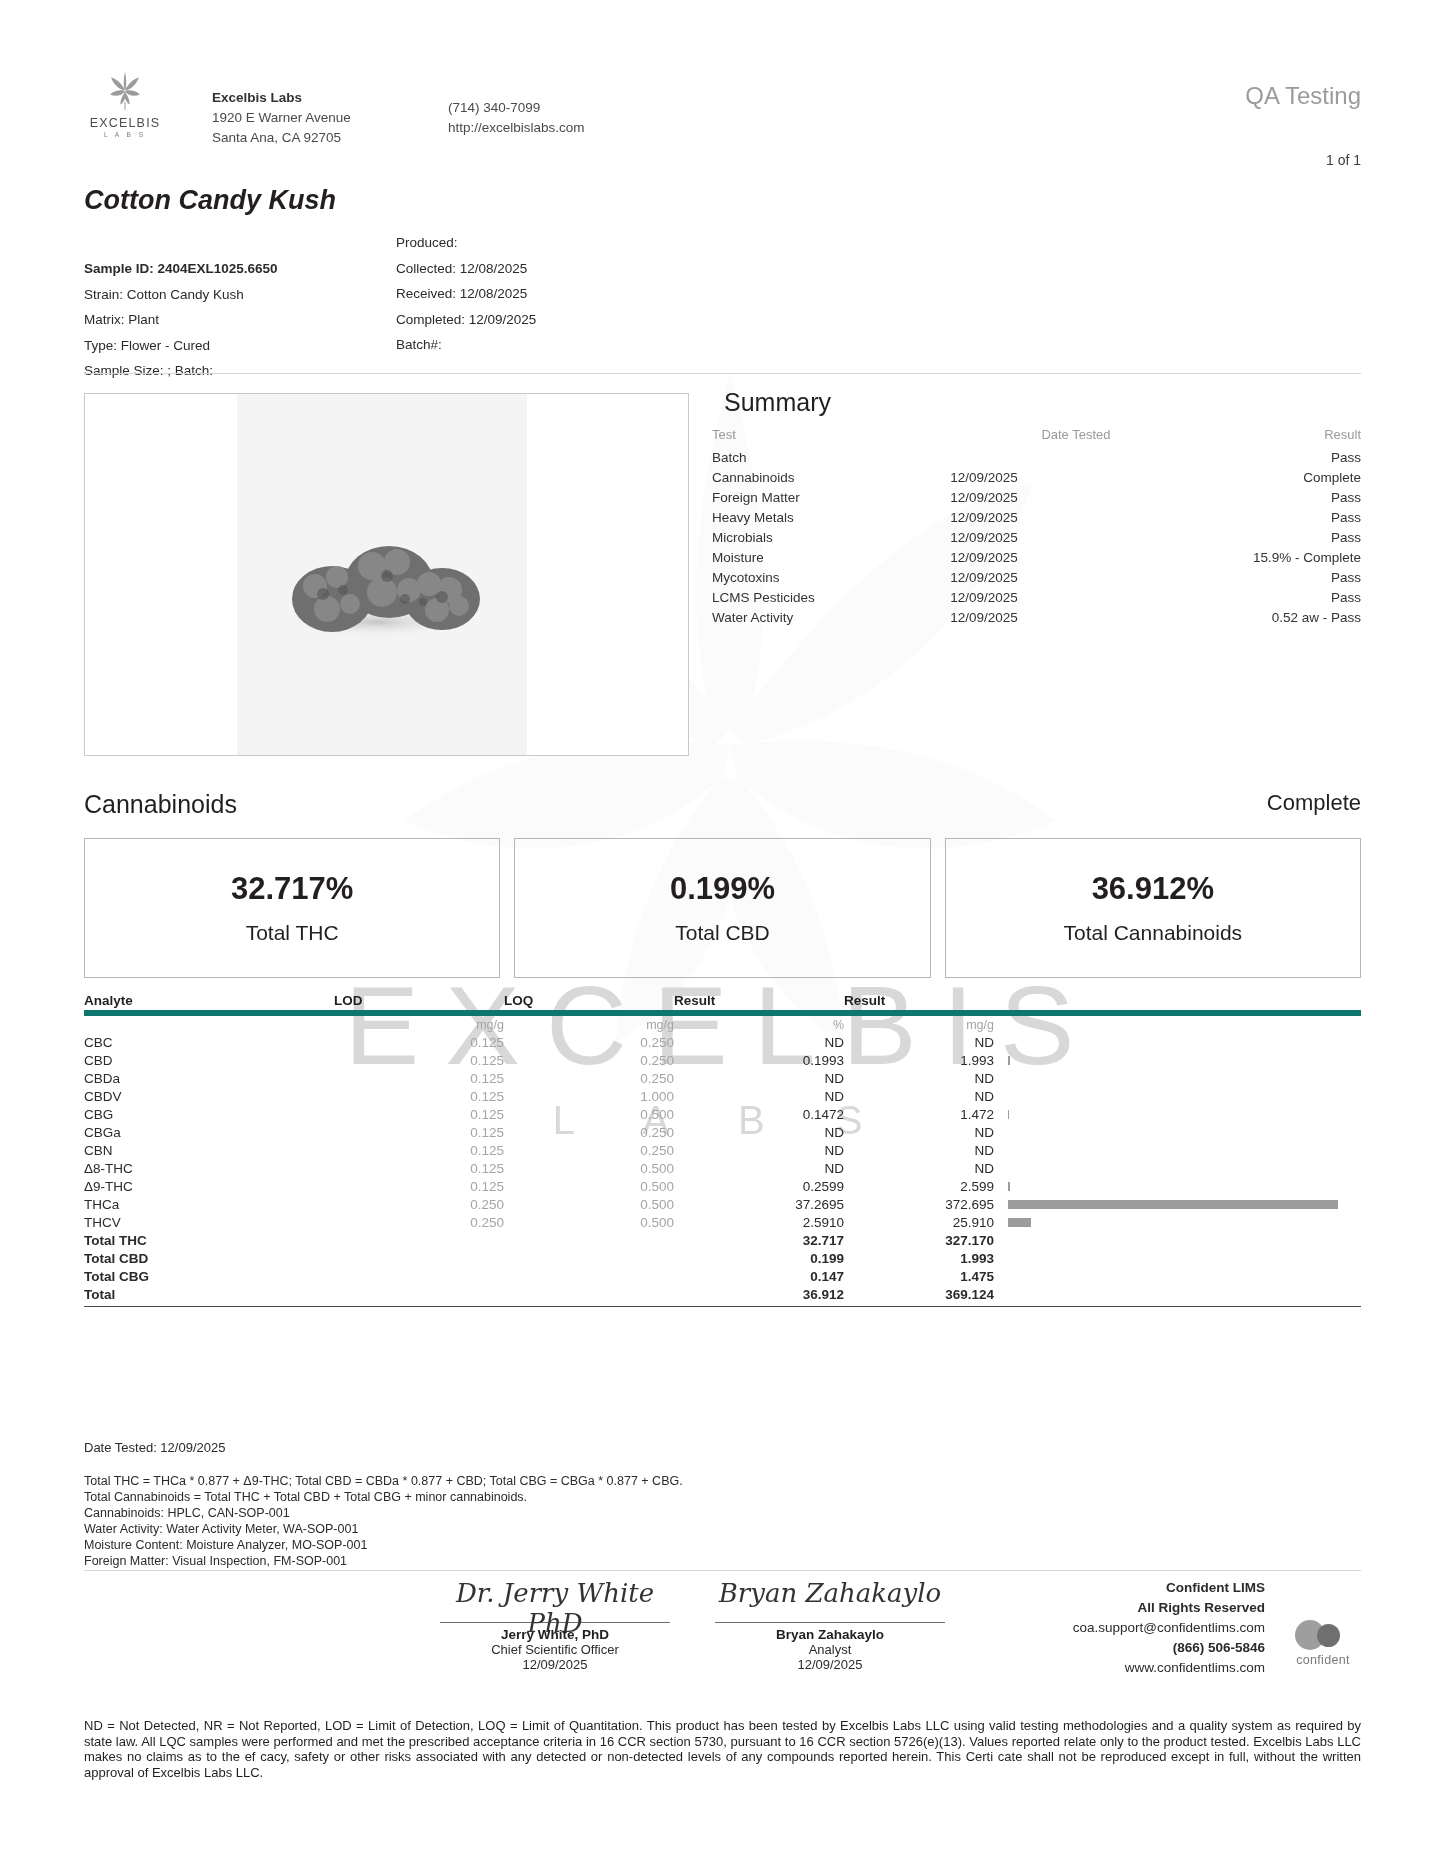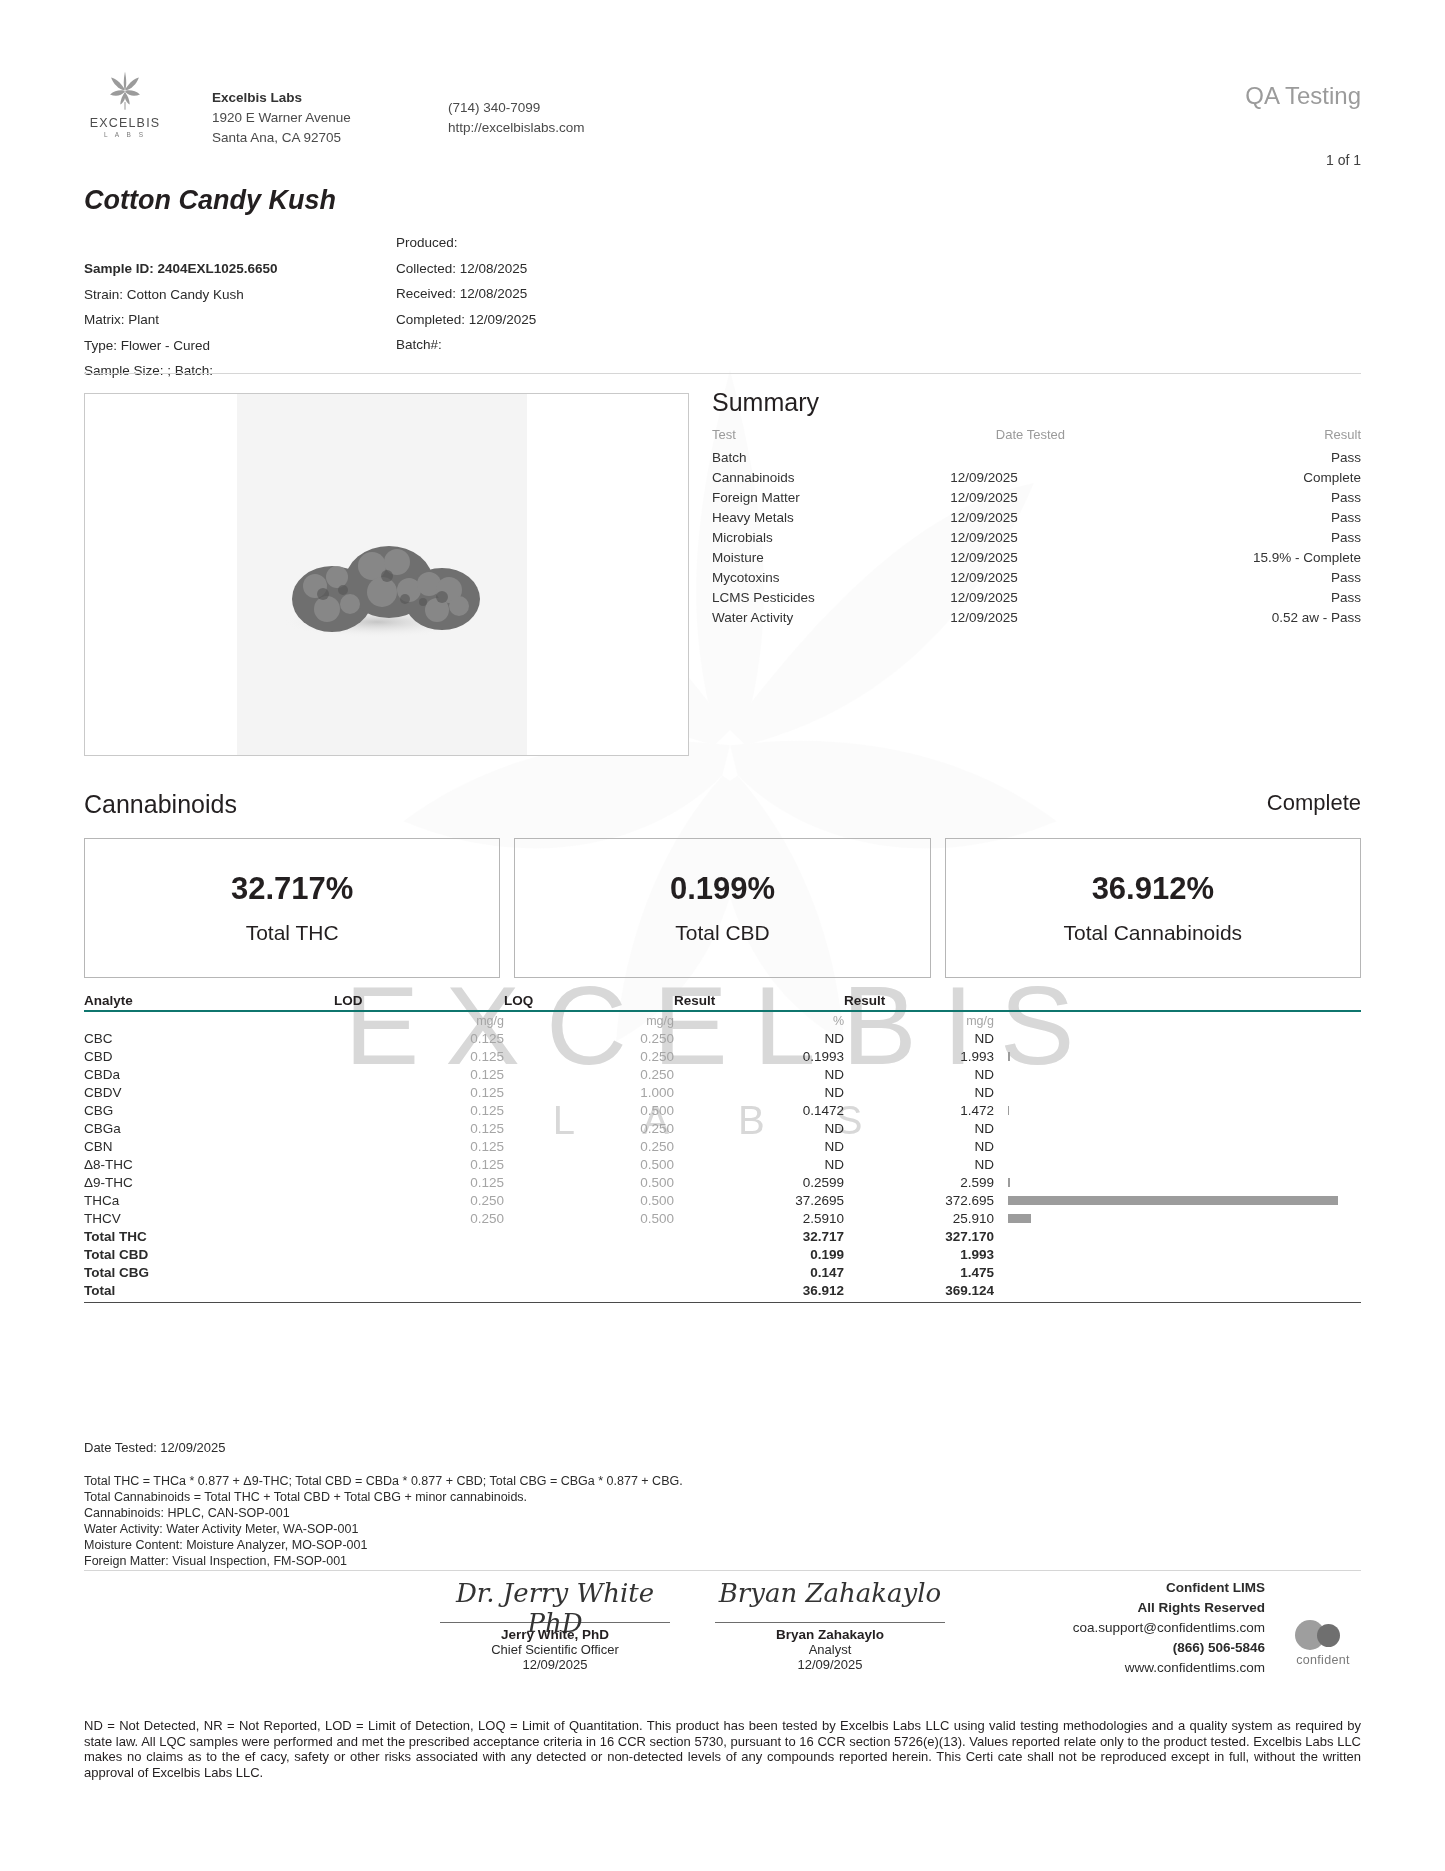--- a/index.html
+++ b/index.html
@@ -64,27 +64,27 @@
 
   
   .photo-box {
     position:absolute; left:84px; top:393px; width:605px; height:363px;
     border:1px solid #c9c9c9; background:#fff; overflow:hidden;
   }
   .photo-inner { position:absolute; left:152px; top:0; width:290px; height:361px; background:#f4f4f4; }
 
   
   .summary { position:absolute; left:712px; top:388px; width:649px; }
-  .summary h2 { margin:0 0 8px 0; font-size:25px; font-weight:400; color:#231f20; }
+  .summary h2 { margin:0 0 8px 12px; font-size:25px; font-weight:400; color:#231f20; }
   table.sum { width:100%; border-collapse:collapse; font-size:13.5px; }
   table.sum th {
     font-weight:400; color:#9a9a9a; font-size:13px; padding:2px 0 5px 0;
   }
   table.sum th.l { text-align:left; }
-  table.sum th.c { text-align:center; }
+  table.sum th.c { text-align:right; }
   table.sum th.r { text-align:right; }
   table.sum td { padding:2.5px 0; color:#333; }
   table.sum td.l { text-align:left; }
   table.sum td.c { text-align:left; }
   table.sum td.r { text-align:right; }
 
   
   .cb-head { position:absolute; left:84px; top:790px; width:1277px; }
   .cb-head .t { font-size:25px; color:#231f20; float:left; }
   .cb-head .s { font-size:22px; color:#231f20; float:right; }
@@ -101,21 +101,21 @@
   .an-wrap { position:absolute; left:84px; top:993px; width:1277px; }
   table.an { width:100%; border-collapse:collapse; font-size:13.5px; }
   table.an th { font-weight:bold; font-size:13.5px; padding:0 0 2px 0; color:#231f20; }
   table.an th.left { text-align:left; }
   table.an th.right { text-align:left; }
   table.an tr.units td { color:#a5a5a5; font-size:12.5px; padding-bottom:2px; }
   table.an td { padding:1.5px 0; color:#2b2b2b; }
   table.an td.left { text-align:left; }
   table.an td.right { text-align:right; }
   table.an td.dim { color:#a5a5a5; }
-  tr.headrow th { border-bottom:2px solid #0f766e; }
+  tr.headrow th { border-bottom:6px solid #0f766e; }
   tr.bold td { font-weight:bold; }
   tr.lastrow td { border-bottom:1px solid #4a4a4a; padding-bottom:4px; }
   .barcell { width:330px; padding-left:14px !important; }
   .bar { height:9px; background:#9c9c9c; display:block; }
 
   
   .notes { position:absolute; left:84px; top:1440px; width:1100px; font-size:13px; color:#2b2b2b; }
   .notes .dt { margin-bottom:18px; }
   .notes .small { font-size:12.5px; line-height:16px; }
 

